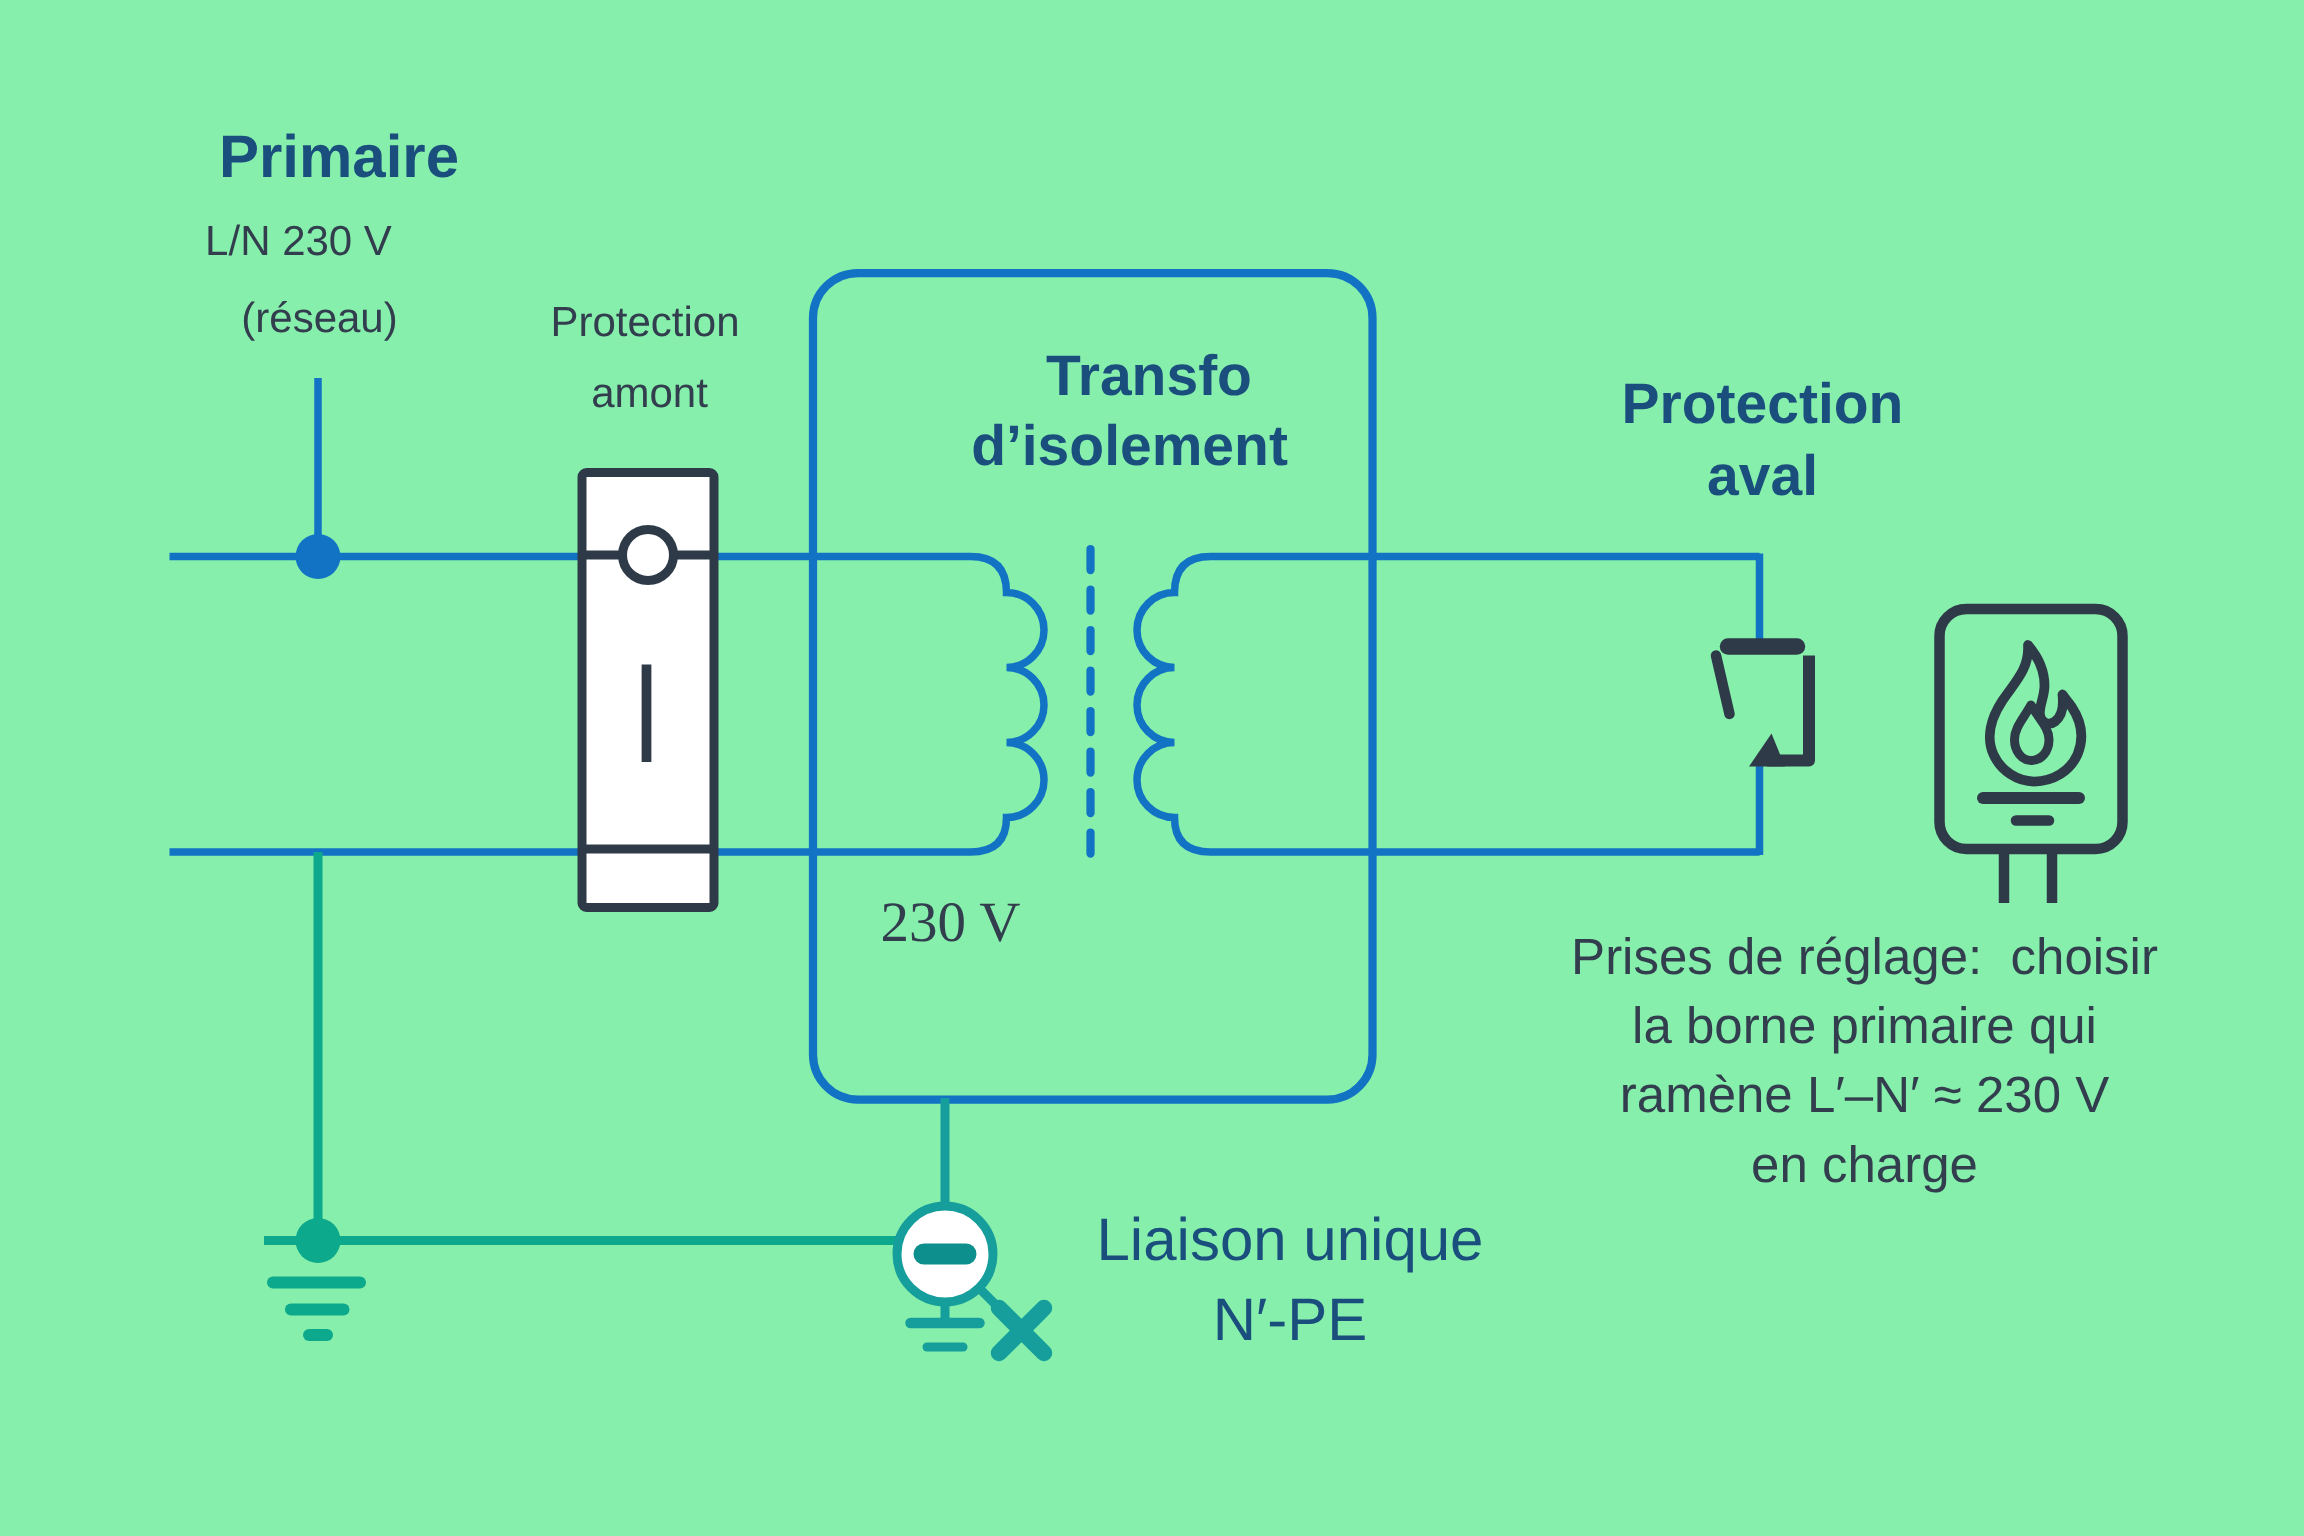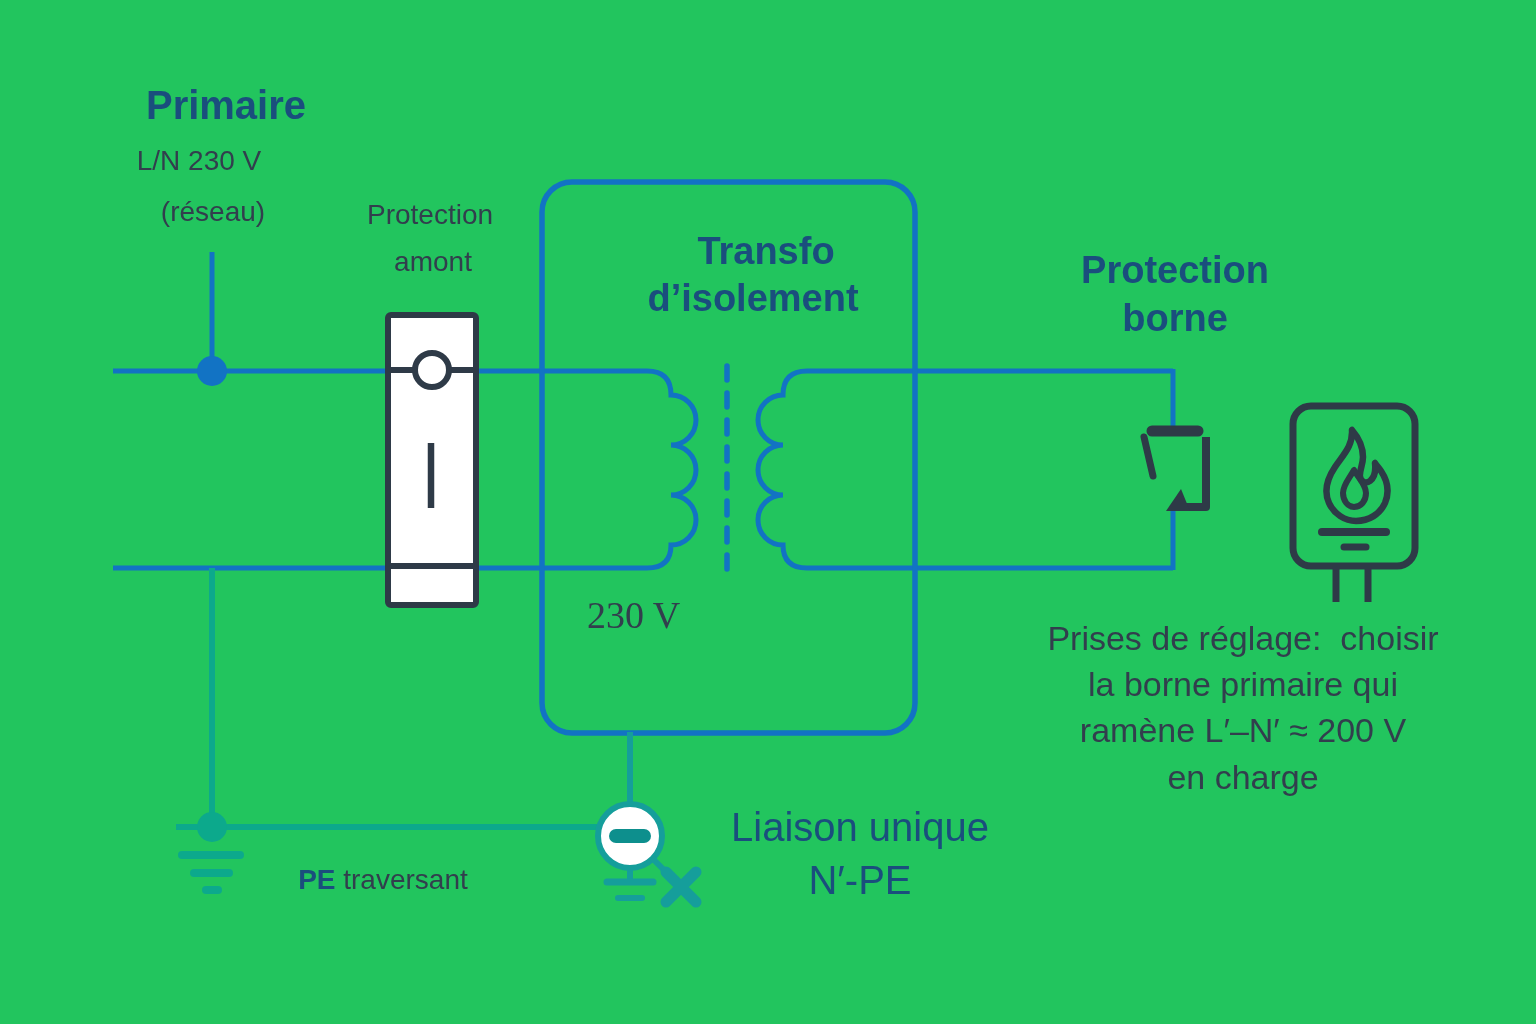--- a/index.html
+++ b/index.html
@@ -1,17 +1,17 @@
 <!DOCTYPE html>
 <html><head>
 <meta charset="utf-8">
 <style>
   html,body{margin:0;padding:0;background:#ffffff;}
   .canvas{
-    position:relative;width:1536px;height:1024px;background:#22c55e;overflow:hidden;
+    position:relative;width:1536px;height:1024px;background:#86efac;overflow:hidden;
     font-family:"Liberation Sans", sans-serif;
   }
   .canvas svg{position:absolute;left:0;top:0;}
   .lbl{
     position:absolute;white-space:pre;text-align:center;
     transform:translate(-50%,-50%);line-height:1;
   }
   .lbl.left{transform:translate(0,-50%);text-align:left;}
   .navy{color:#1a4e7d;}
   .slate{color:#323e4d;}
@@ -121,29 +121,26 @@
   <div class="lbl slate fs36" style="left:199px;top:161px;">L/N 230 V</div>
   <div class="lbl slate fs36" style="left:213px;top:212px;">(réseau)</div>
 
   <div class="lbl slate fs36" style="left:430px;top:215px;">Protection</div>
   <div class="lbl slate fs36" style="left:433px;top:262px;">amont</div>
 
   <div class="lbl navy w700 fs38" style="left:766px;top:251px;">Transfo</div>
   <div class="lbl navy w700 fs38" style="left:753px;top:298px;">d’isolement</div>
 
   <div class="lbl navy w600 fs38" style="left:1175px;top:270px;">Protection</div>
-  <div class="lbl navy w600 fs38" style="left:1175px;top:318px;">borne</div>
+  <div class="lbl navy w600 fs38" style="left:1175px;top:318px;">aval</div>
 
   <div class="lbl left slate fs38" style="left:587px;top:615px;font-family:Liberation Serif, serif;">230 V</div>
 
   <div class="lbl slate fs34" style="left:1243px;top:638px;">Prises de réglage:  choisir</div>
   <div class="lbl slate fs34" style="left:1243px;top:684px;">la borne primaire qui</div>
-  <div class="lbl slate fs34" style="left:1243px;top:730px;">ramène L′–N′ ≈ 200 V</div>
+  <div class="lbl slate fs34" style="left:1243px;top:730px;">ramène L′–N′ ≈ 230 V</div>
   <div class="lbl slate fs34" style="left:1243px;top:777px;">en charge</div>
 
   <div class="lbl navy w500 fs40" style="left:860px;top:827px;">Liaison unique</div>
   <div class="lbl navy w500 fs40" style="left:860px;top:880px;">N′-PE</div>
 
-  <div class="lbl left fs36" style="left:267px;top:880px;">
-    <span class="navy w700">PE</span><span class="slate"> traversant</span>
-  </div>
 
 </div>
 
 </body></html>

